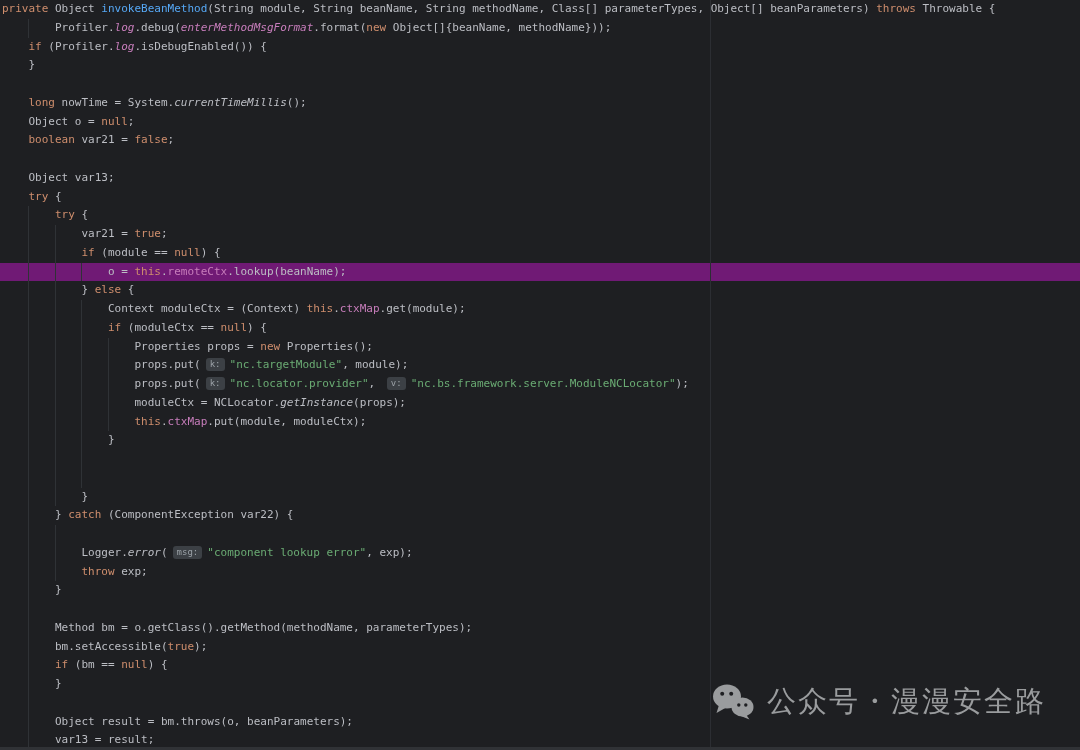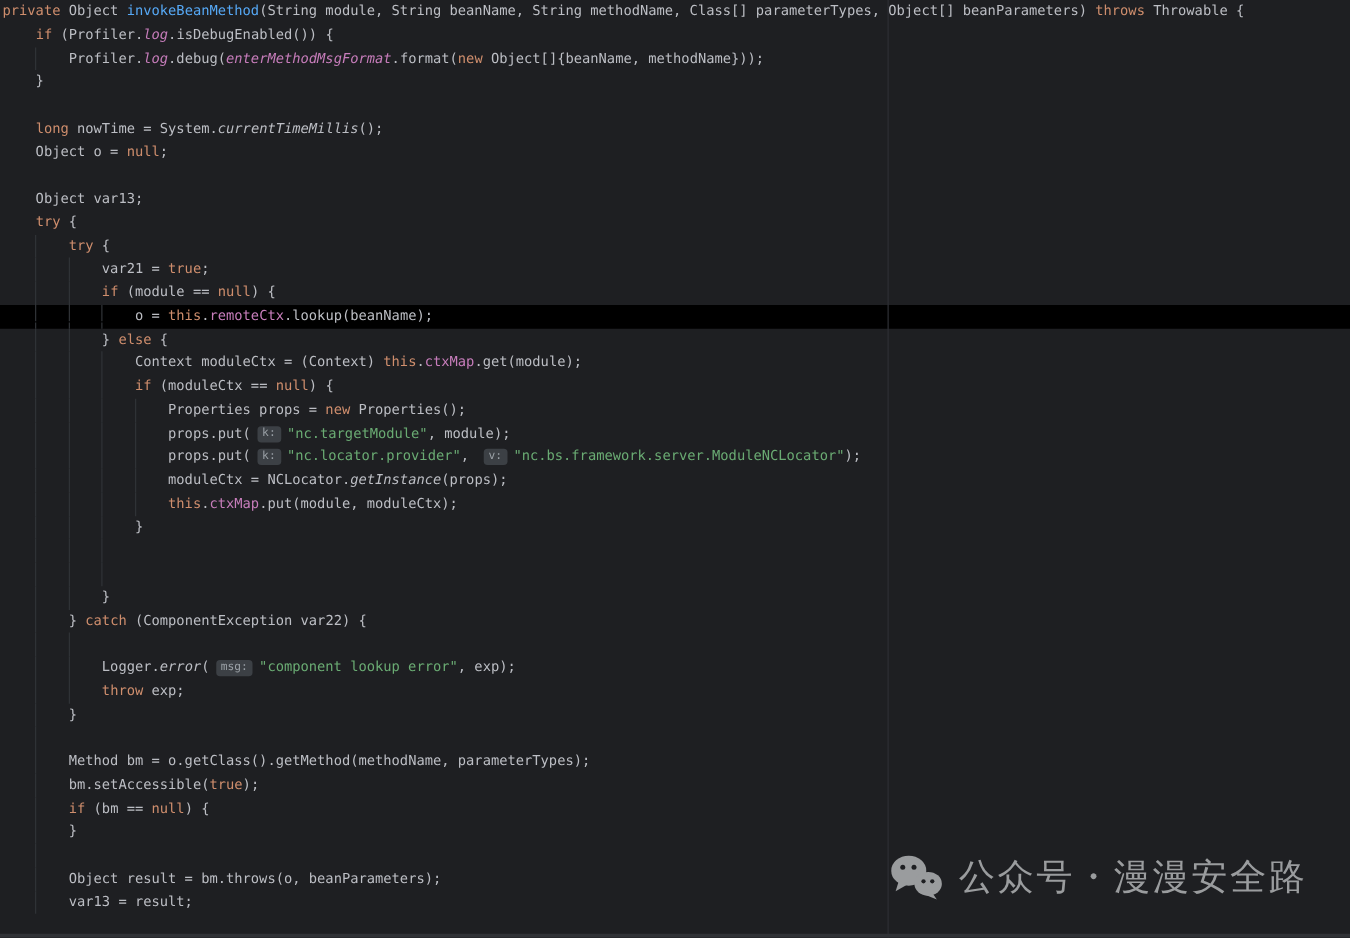--- a/index.html
+++ b/index.html
@@ -15,21 +15,21 @@
     font-size:11px;
     cursor:text;
   }
   .line {
     position:relative;
     height:18.75px;
     line-height:18.75px;
     white-space:pre;
     padding-left:2px;
   }
-  .line.current { background:#000000;text-decoration:underline; }
+  .line.current { background:#701a75; }
   .indent-guide {
     position:absolute; top:0; bottom:0; width:1px;
     background:#2f3236;
   }
   .line-text { position:relative; }
   .tk-d  { color:#bcbec4; }
   .tk-k  { color:#cf8e6d; }
   .tk-s  { color:#6aab73; }
   .tk-m  { color:#56a8f5; }
   .tk-f  { color:#c77dbb; }
@@ -62,26 +62,27 @@
     font-size:29px;
     letter-spacing:2px;
     white-space:nowrap;
   }
 </style>
 </head>
 <body>
 
 <div id="editor">
     <div class="line"><span class="line-text"><span class="tk-k">private</span><span class="tk-d"> Object </span><span class="tk-m">invokeBeanMethod</span><span class="tk-d">(String module, String beanName, String methodName, Class[] parameterTypes, Object[] beanParameters) </span><span class="tk-k">throws</span><span class="tk-d"> Throwable {</span></span></div>
+    <div class="line"><span class="indent-guide" style="left: calc(4ch + 2px);"></span><span class="line-text"><span class="tk-d">        Profiler.</span><span class="tk-sf">log</span><span class="tk-d">.debug(</span><span class="tk-sf">enterMethodMsgFormat</span><span class="tk-d">.format(</span><span class="tk-k">new</span><span class="tk-d"> Object[]{beanName, methodName}));</span></span></div>
     <div class="line"><span class="line-text"><span class="tk-d">    </span><span class="tk-k">if</span><span class="tk-d"> (Profiler.</span><span class="tk-sf">log</span><span class="tk-d">.isDebugEnabled()) {</span></span></div>
-    <div class="line"><span class="indent-guide" style="left: calc(4ch + 2px);"></span><span class="line-text"><span class="tk-d">        Profiler.</span><span class="tk-sf">log</span><span class="tk-d">.debug(</span><span class="tk-sf">enterMethodMsgFormat</span><span class="tk-d">.format(</span><span class="tk-k">new</span><span class="tk-d"> Object[]{beanName, methodName}));</span></span></div>
     <div class="line"><span class="line-text"><span class="tk-d">    }</span></span></div>
     <div class="line"><span class="line-text"></span></div>
     <div class="line"><span class="line-text"><span class="tk-d">    </span><span class="tk-k">long</span><span class="tk-d"> nowTime = System.</span><span class="tk-sm">currentTimeMillis</span><span class="tk-d">();</span></span></div>
     <div class="line"><span class="line-text"><span class="tk-d">    Object o = </span><span class="tk-k">null</span><span class="tk-d">;</span></span></div>
+    <div class="line"><span class="line-text"><span class="tk-d">    </span><span class="tk-k">boolean</span><span class="tk-d"> var21 = </span><span class="tk-k">false</span><span class="tk-d">;</span></span></div>
     <div class="line"><span class="line-text"></span></div>
     <div class="line"><span class="line-text"><span class="tk-d">    Object var13;</span></span></div>
     <div class="line"><span class="line-text"><span class="tk-d">    </span><span class="tk-k">try</span><span class="tk-d"> {</span></span></div>
     <div class="line"><span class="indent-guide" style="left: calc(4ch + 2px);"></span><span class="line-text"><span class="tk-d">        </span><span class="tk-k">try</span><span class="tk-d"> {</span></span></div>
     <div class="line"><span class="indent-guide" style="left: calc(4ch + 2px);"></span><span class="indent-guide" style="left: calc(8ch + 2px);"></span><span class="line-text"><span class="tk-d">            var21 = </span><span class="tk-k">true</span><span class="tk-d">;</span></span></div>
     <div class="line"><span class="indent-guide" style="left: calc(4ch + 2px);"></span><span class="indent-guide" style="left: calc(8ch + 2px);"></span><span class="line-text"><span class="tk-d">            </span><span class="tk-k">if</span><span class="tk-d"> (module == </span><span class="tk-k">null</span><span class="tk-d">) {</span></span></div>
     <div class="line current"><span class="indent-guide" style="left: calc(4ch + 2px);"></span><span class="indent-guide" style="left: calc(8ch + 2px);"></span><span class="indent-guide" style="left: calc(12ch + 2px);"></span><span class="line-text"><span class="tk-d">                o = </span><span class="tk-k">this</span><span class="tk-d">.</span><span class="tk-f">remoteCtx</span><span class="tk-d">.lookup(beanName);</span></span></div>
     <div class="line"><span class="indent-guide" style="left: calc(4ch + 2px);"></span><span class="indent-guide" style="left: calc(8ch + 2px);"></span><span class="line-text"><span class="tk-d">            } </span><span class="tk-k">else</span><span class="tk-d"> {</span></span></div>
     <div class="line"><span class="indent-guide" style="left: calc(4ch + 2px);"></span><span class="indent-guide" style="left: calc(8ch + 2px);"></span><span class="indent-guide" style="left: calc(12ch + 2px);"></span><span class="line-text"><span class="tk-d">                Context moduleCtx = (Context) </span><span class="tk-k">this</span><span class="tk-d">.</span><span class="tk-f">ctxMap</span><span class="tk-d">.get(module);</span></span></div>
     <div class="line"><span class="indent-guide" style="left: calc(4ch + 2px);"></span><span class="indent-guide" style="left: calc(8ch + 2px);"></span><span class="indent-guide" style="left: calc(12ch + 2px);"></span><span class="line-text"><span class="tk-d">                </span><span class="tk-k">if</span><span class="tk-d"> (moduleCtx == </span><span class="tk-k">null</span><span class="tk-d">) {</span></span></div>

